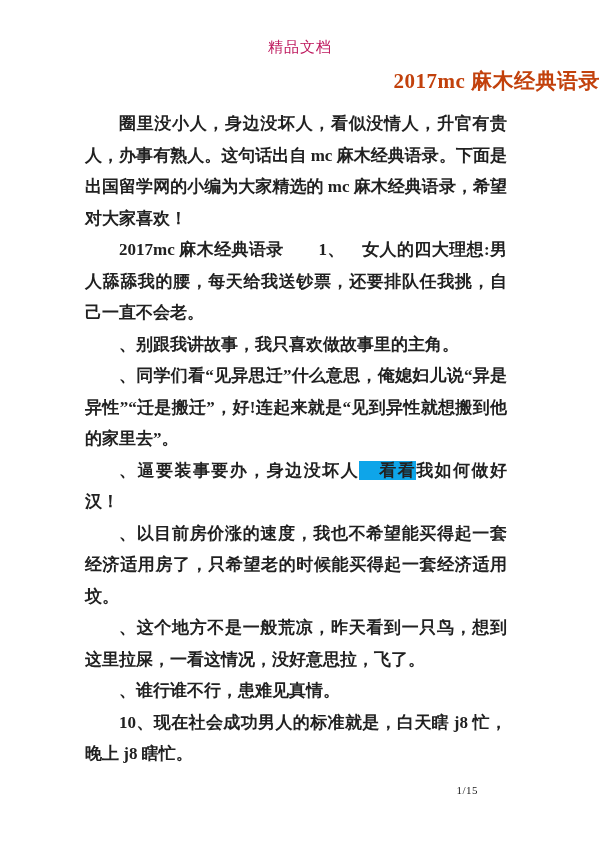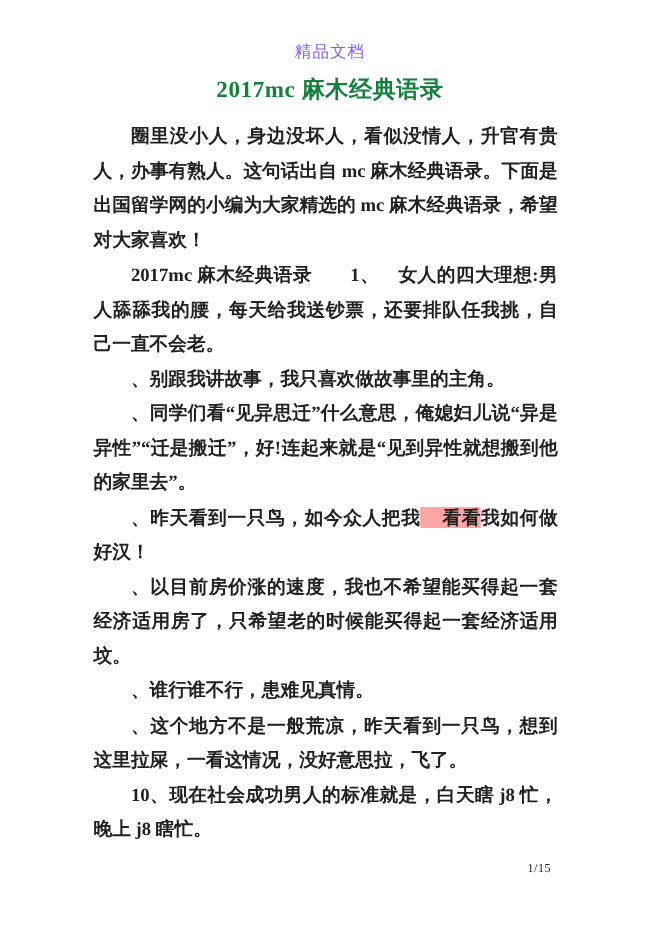--- a/index.html
+++ b/index.html
@@ -9,74 +9,74 @@
     height: 848px;
     background: #ffffff;
     font-family: "Liberation Serif", "DejaVu Serif", serif;
     color: #212121;
     overflow: hidden;
   }
   .watermark {
     padding-top: 38px;
     text-align: center;
     font-size: 15px;
-    color: #8b5cf6;
+    color: #be185d;
     letter-spacing: 1px;
   }
   .doc-title {
     margin: 10px 0 0 0;
-    text-align: center;
+    text-align: right;
     font-size: 21px;
     font-weight: bold;
-    color: #15803d;
+    color: #c2410c;
     letter-spacing: 0.5px;
   }
   .doc-body {
     margin: 13px 93px 0 85px;
     font-size: 17px;
     line-height: 31.5px;
     text-align: justify;
     text-justify: inter-ideograph;
     color: #212121;
   }
   .doc-body p {
     margin: 0;
     text-indent: 2em;
     word-break: break-all;
     font-weight: bold;
   }
   .hl {
-    background: #fca5a5;
+    background: #0ea5e9;
     padding-left: 20px;
   }
   .page-number {
     position: absolute;
     top: 784px;
-    right: 99px;
+    right: 122px;
     font-size: 11px;
     letter-spacing: 0.5px;
     color: #1a1a1a;
   }
 </style>
 </head>
 <body>
 
 <div class="page">
 
   <div class="watermark">精品文档</div>
 
   <h1 class="doc-title">2017mc 麻木经典语录</h1>
 
   <div class="doc-body">
     <p>圈里没小人，身边没坏人，看似没情人，升官有贵人，办事有熟人。这句话出自 mc 麻木经典语录。下面是出国留学网的小编为大家精选的 mc 麻木经典语录，希望对大家喜欢！</p>
     <p>2017mc 麻木经典语录　　1、　女人的四大理想:男人舔舔我的腰，每天给我送钞票，还要排队任我挑，自己一直不会老。</p>
     <p>、别跟我讲故事，我只喜欢做故事里的主角。</p>
     <p>、同学们看“见异思迁”什么意思，俺媳妇儿说“异是异性”“迁是搬迁”，好!连起来就是“见到异性就想搬到他的家里去”。</p>
-    <p><span>、昨天看到一只鸟，如今众人把我</span><span class="hl">看看</span><span>我如何做好汉！</span></p>
+    <p><span>、逼要装事要办，身边没坏人</span><span class="hl">看看</span><span>我如何做好汉！</span></p>
     <p>、以目前房价涨的速度，我也不希望能买得起一套经济适用房了，只希望老的时候能买得起一套经济适用坟。</p>
+    <p>、这个地方不是一般荒凉，昨天看到一只鸟，想到这里拉屎，一看这情况，没好意思拉，飞了。</p>
     <p>、谁行谁不行，患难见真情。</p>
-    <p>、这个地方不是一般荒凉，昨天看到一只鸟，想到这里拉屎，一看这情况，没好意思拉，飞了。</p>
     <p>10、现在社会成功男人的标准就是，白天瞎 j8 忙，晚上 j8 瞎忙。</p>
   </div>
 
   <div class="page-number">1/15</div>
 
 </div>
 
 </body></html>

